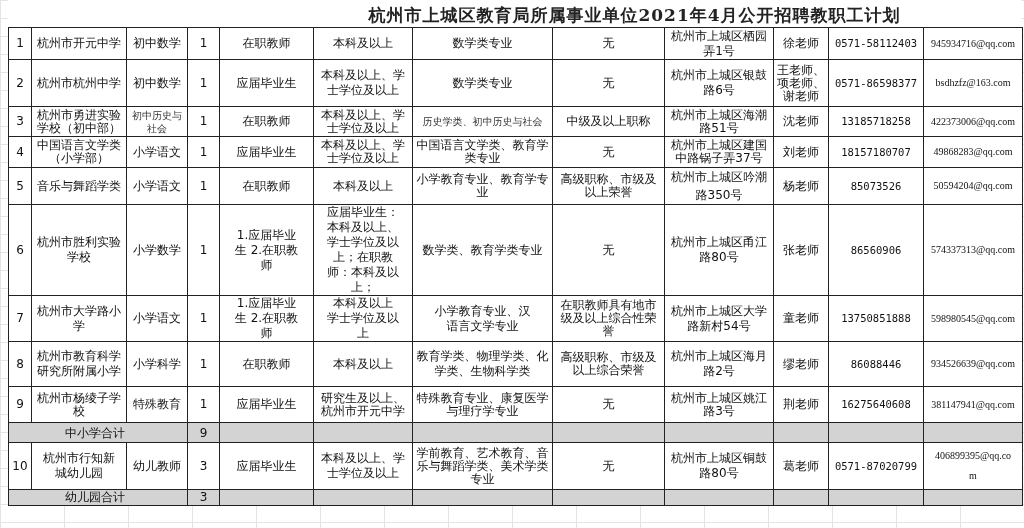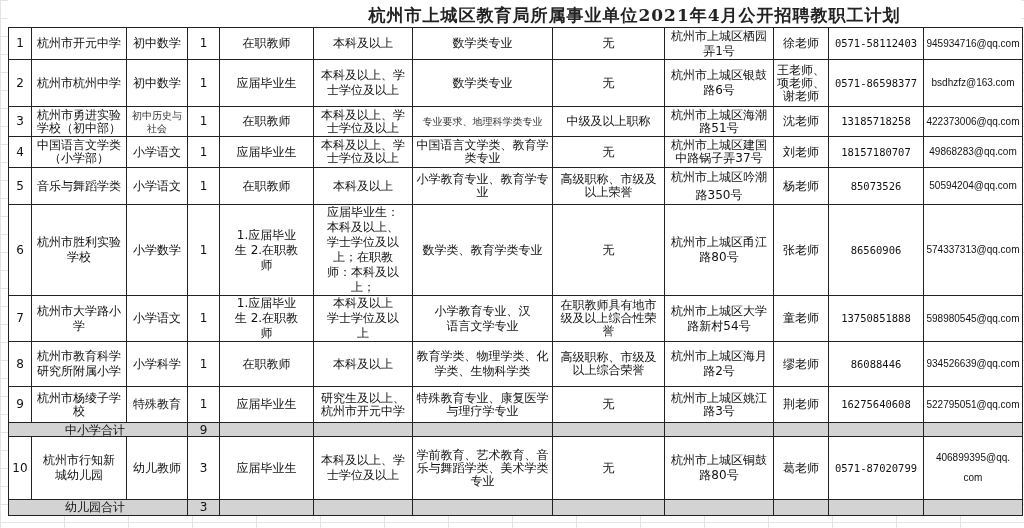--- a/index.html
+++ b/index.html
@@ -7,21 +7,21 @@
   .grid-bg{position:absolute;left:0;top:0;width:1024px;height:528px;
     background-image:linear-gradient(to right,#e4e4e4 1px,transparent 1px),linear-gradient(to bottom,#e4e4e4 1px,transparent 1px);
     background-size:64px 100%,100% 18px;}
   .title{position:absolute;left:8px;top:0;width:1013px;height:27px;background:#fff;border-bottom:1px solid #222;
     text-align:center;font-family:"DejaVu Serif","Liberation Serif",serif;font-weight:bold;font-size:17px;line-height:30px;letter-spacing:1px;color:#222;}
   .title span{padding-left:240px;}
   table{position:absolute;left:8px;top:27px;border-collapse:collapse;table-layout:fixed;width:1014px;background:#fff;}
   td,th{border:1px solid #222;padding:0 2px;text-align:center;vertical-align:middle;font-size:12px;line-height:15px;font-weight:normal;overflow:hidden;}
   th{font-size:12.5px;}
   .mono{font-family:"DejaVu Sans Mono","Liberation Mono",monospace;font-size:10.5px;}
-  .email{font-family:Liberation Sans, sans-serif;font-size:10px;line-height:20px;word-break:break-all;}
+  .email{font-family:Liberation Serif, serif;font-size:10px;line-height:20px;word-break:break-all;}
   .small{font-size:10px;color:#333;}
   .sub td{background:#d3d3d4;}
 </style>
 </head>
 <body>
 
 <div class="grid-bg"></div>
 <div class="title"><span>杭州市上城区教育局所属事业单位2021年4月公开招聘教职工计划</span></div>
 
 <table>
@@ -71,21 +71,21 @@
     <td class="email">bsdhzfz@163.com</td>
   </tr>
 
   <tr style="height:30px">
     <td>3</td>
     <td style="line-height:13px">杭州市勇进实验学校（初中部）</td>
     <td class="small" style="line-height:13px">初中历史与社会</td>
     <td>1</td>
     <td>在职教师</td>
     <td style="line-height:13px">本科及以上、学士学位及以上</td>
-    <td class="small">专业要求、地理科学类专业</td>
+    <td class="small">历史学类、初中历史与社会</td>
     <td>中级及以上职称</td>
     <td style="line-height:13px">杭州市上城区海潮路51号</td>
     <td>沈老师</td>
     <td class="mono">13185718258</td>
     <td class="email" style="line-height:14px">422373006@qq.com</td>
   </tr>
 
   <tr style="height:31px">
     <td>4</td>
     <td style="line-height:13px">中国语言文学类（小学部）</td>
@@ -166,39 +166,39 @@
     <td style="line-height:13px">杭州市杨绫子学校</td>
     <td>特殊教育</td>
     <td>1</td>
     <td>应届毕业生</td>
     <td style="line-height:13px">研究生及以上、杭州市开元中学</td>
     <td style="line-height:13px">特殊教育专业、康复医学与理疗学专业</td>
     <td>无</td>
     <td style="line-height:13px">杭州市上城区姚江路3号</td>
     <td>荆老师</td>
     <td class="mono">16275640608</td>
-    <td class="email" style="line-height:15px">522795051@qq.com</td>
-  </tr>
-
-  <tr class="sub" style="height:14px">
+    <td class="email" style="line-height:15px">381147941@qq.com</td>
+  </tr>
+
+  <tr class="sub" style="height:20px">
     <td colspan="3" style="text-align:left;padding-left:56px;line-height:12px">中小学合计</td>
     <td style="line-height:12px">9</td>
     <td></td>
         <td></td>
     <td></td>
         <td></td>
     <td></td>
         <td></td>
     <td></td>
         <td></td>
   </tr>
 
   <tr style="height:45px">
     <td>10</td>
-    <td style="padding:16px 6px">杭州市行知新城幼儿园</td>
+    <td style="padding:8px 6px">杭州市行知新城幼儿园</td>
     <td>幼儿教师</td>
     <td>3</td>
     <td>应届毕业生</td>
     <td>本科及以上、学士学位及以上</td>
     <td style="line-height:13px">学前教育、艺术教育、音乐与舞蹈学类、美术学类专业</td>
     <td>无</td>
     <td>杭州市上城区铜鼓路80号</td>
     <td>葛老师</td>
     <td class="mono">0571-87020799</td>
     <td class="email" style="padding:0 10px">406899395@qq.com</td>

